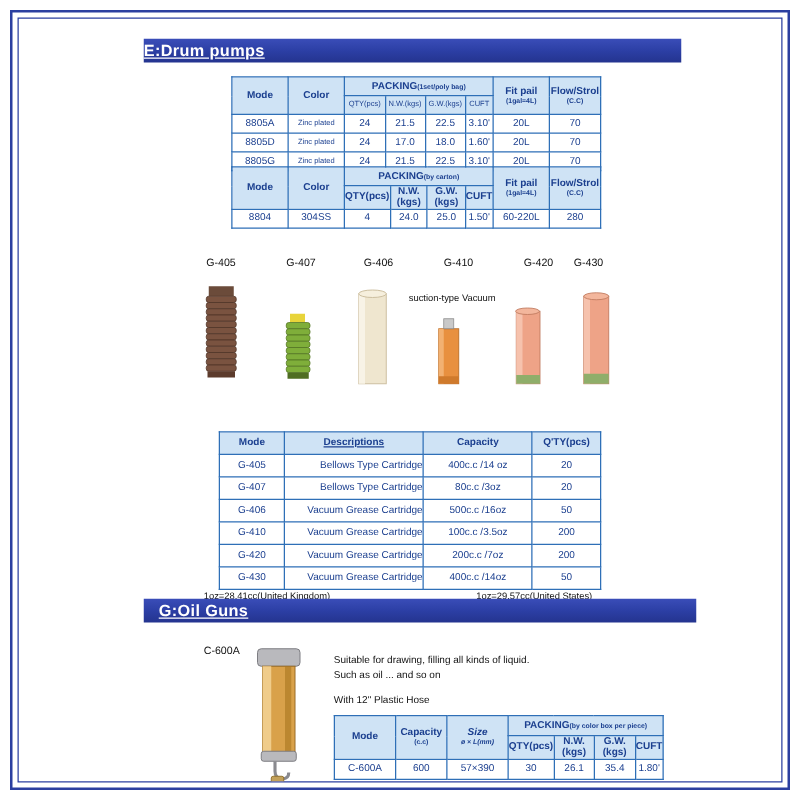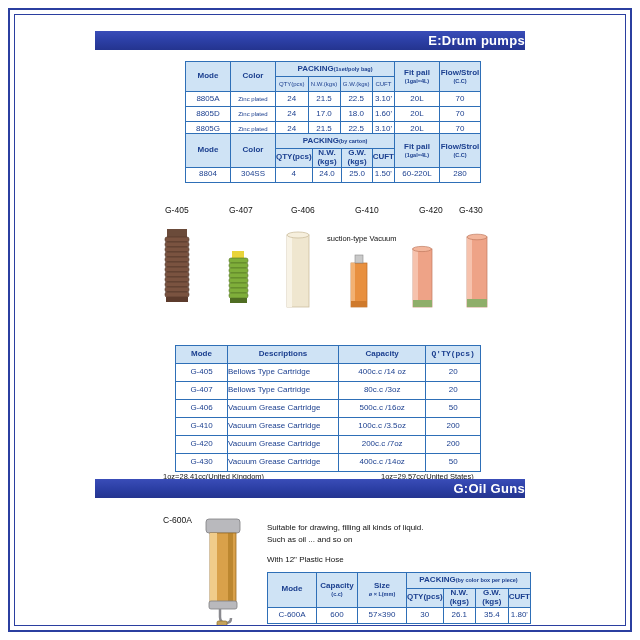--- a/index.html
+++ b/index.html
@@ -25,34 +25,35 @@
     left:4px;top:4px;right:4px;bottom:4px;
     border:1px solid #2b3fa0;
     background:#ffffff;
     box-sizing:border-box;
     overflow:hidden;
   }
 
   
   .band{
     position:absolute;
-    left:80px;
+    left:100px;
     width:430px;
     height:19px;
     background:linear-gradient(to bottom,#3a4db8 0%,#2c3fa5 50%,#24348f 100%);
     color:#ffffff;
     font-weight:bold;
     font-size:13px;
-    text-align:right;
+    text-align:left;
     line-height:19px;
     letter-spacing:.3px;
+    text-decoration:underline;
   }
   .bandE{top:16px;}
   .bandF{top:156px;}
-  .bandG{top:464px;}
+  .bandG{top:464px;padding-left:12px;}
 
   
   table{border-collapse:collapse;}
   td,th{
     border:1px solid #2e6fb7;
     font-size:8px;
     text-align:center;
     color:#1b2f6b;
     padding:0;
     line-height:1.1;
@@ -83,21 +84,21 @@
     position:absolute;
     top:219px;left:312px;
     font-size:7.5px;color:#111;
   }
 
   
   .art{position:absolute;}
 
   .tblF{position:absolute;left:160px;top:330px;width:306px;}
   .tblF td{height:17px;font-size:8px;}
-  .tblF .desc{text-align:left;}
+  .tblF .desc{text-align:right;}
 
   .note{
     position:absolute;
     font-size:7.5px;color:#111;
   }
   .noteL{top:457px;left:148px;}
   .noteR{top:457px;left:366px;}
 
   
   .c600a{position:absolute;top:500px;left:148px;font-size:8.5px;color:#111;}
@@ -280,23 +281,23 @@
       <rect x="322" y="22" width="5" height="70" fill="#f6c2ad"></rect>
       <ellipse cx="332" cy="22" rx="10" ry="2.8" fill="#f3b69c" stroke="#c07a5f" stroke-width="0.7"></ellipse>
       <rect x="322" y="84" width="20" height="8" fill="#8fae6a"></rect>
     </g>
   </svg>
 
   <table class="tblF">
     <tbody>
           <tr>
       <td class="hdr" style="width:52px;">Mode</td>
-      <td class="hdr" style="width:112px;">Descriptions</td>
+      <td class="hdr" style="width:112px;text-decoration:underline;">Descriptions</td>
       <td class="hdr" style="width:88px;">Capacity</td>
-      <td class="hdr" style="width:54px;font-family:Liberation Mono, monospace;">Q'TY(pcs)</td>
+      <td class="hdr" style="width:54px;">Q'TY(pcs)</td>
     </tr>
     <tr>
       <td class="cell">G-405</td>
       <td class="cell desc">Bellows Type Cartridge</td>
       <td class="cell">400c.c /14 oz</td>
       <td class="cell">20</td>
     </tr>
     <tr>
       <td class="cell">G-407</td>
       <td class="cell desc">Bellows Type Cartridge</td>
@@ -352,21 +353,21 @@
   <div class="gtext gtext3">With 12" Plastic Hose</div>
 
   <table class="tblG">
     <tbody>
           <tr>
       <td class="hdr" rowspan="2" style="width:48px;">Mode</td>
       <td class="hdr" rowspan="2" style="width:40px;">
         <div>Capacity</div>
         <div class="tiny">(c.c)</div>
       </td>
-      <td class="hdr" rowspan="2" style="width:48px;">
+      <td class="hdr" rowspan="2" style="width:48px;font-style:italic;">
         <div>Size</div>
         <div class="tiny">ø × L(mm)</div>
       </td>
       <td class="hdr" colspan="4" style="width:124px;">
         <span>PACKING</span><span class="tiny">(by color box per piece)</span>
       </td>
     </tr>
     <tr>
       <td class="hdr sub">QTY(pcs)</td>
       <td class="hdr sub">N.W.(kgs)</td>

